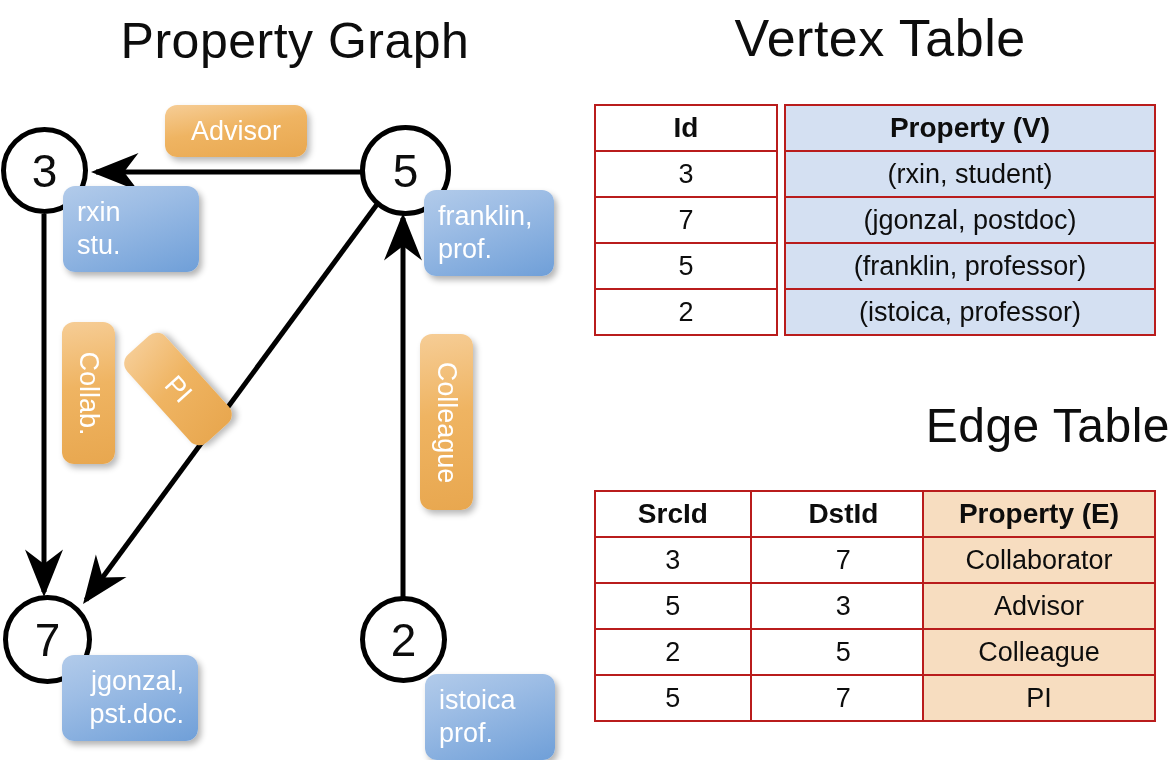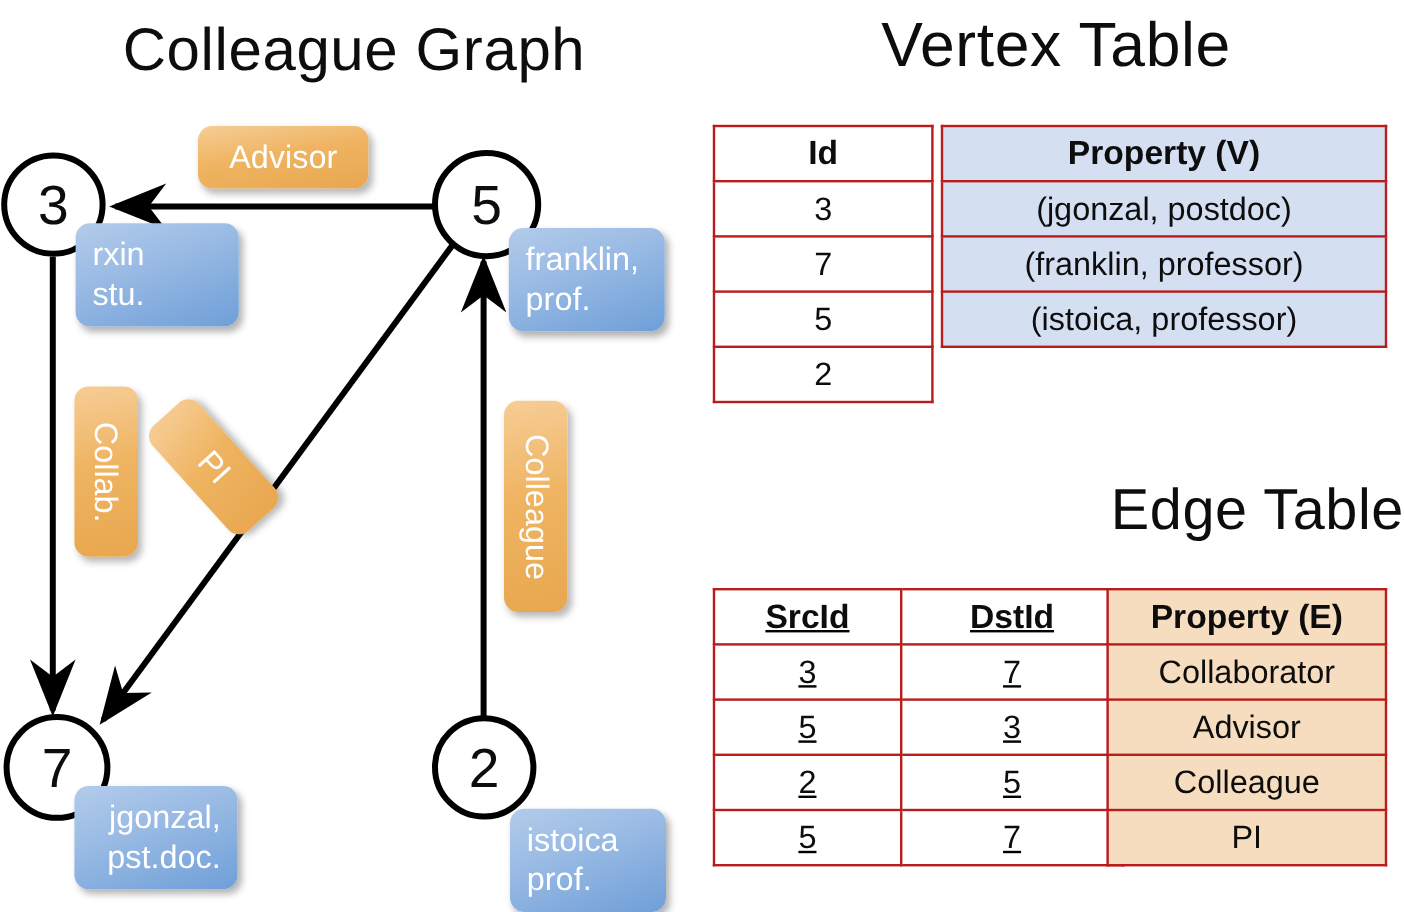--- a/index.html
+++ b/index.html
@@ -126,21 +126,21 @@
     font-weight: bold;
     font-size: 28px;
   }
   .cell-v { background: #d4e0f2; margin-top: 28px; }
   .cell-e { background: #f7ddc0; }
   .cell-plain { background: #ffffff; }
 </style>
 </head>
 <body>
 
-<div class="title" id="title-property-graph">Colleague Graph</div>
+<div class="title" id="title-property-graph">Property Graph</div>
 <div class="title" id="title-vertex-table">Vertex Table</div>
 <div class="title" id="title-edge-table">Edge Table</div>
 
 <div id="graph-panel">
 
   <svg id="graph-edges" viewBox="0 0 590 760">
     <defs>
       <marker id="arrow" markerWidth="11" markerHeight="11" refX="9" refY="4.2" orient="auto" markerUnits="strokeWidth">
         <path d="M0.5,0.4 L10,4.2 L0.5,8 L3.4,4.2 Z" fill="#000"></path>
       </marker>
@@ -216,32 +216,35 @@
   </tr>
 </tbody>
   </table>
 
 <table class="grid-table" id="vertex-prop-table" style="left:784px; top:104px; width:372px;">
   <tbody>
       <tr>
     <th class="cell-v">Property (V)</th>
   </tr>
   <tr>
+    <td class="cell-v">(rxin, student)</td>
+  </tr>
+  <tr>
     <td class="cell-v">(jgonzal, postdoc)</td>
   </tr>
   <tr>
     <td class="cell-v">(franklin, professor)</td>
   </tr>
   <tr>
     <td class="cell-v">(istoica, professor)</td>
   </tr>
 </tbody>
   </table>
 
-<table class="grid-table" id="edge-src-dst-table" style="left:594px; top:490px; width:343px;text-decoration:underline;">
+<table class="grid-table" id="edge-src-dst-table" style="left:594px; top:490px; width:343px;">
   <tbody>
       <tr>
     <th class="cell-plain" style="width:148px;">SrcId</th>
     <th class="cell-plain" style="width:176px;">DstId</th>
   </tr>
   <tr>
     <td class="cell-plain">3</td>
     <td class="cell-plain">7</td>
   </tr>
   <tr>

